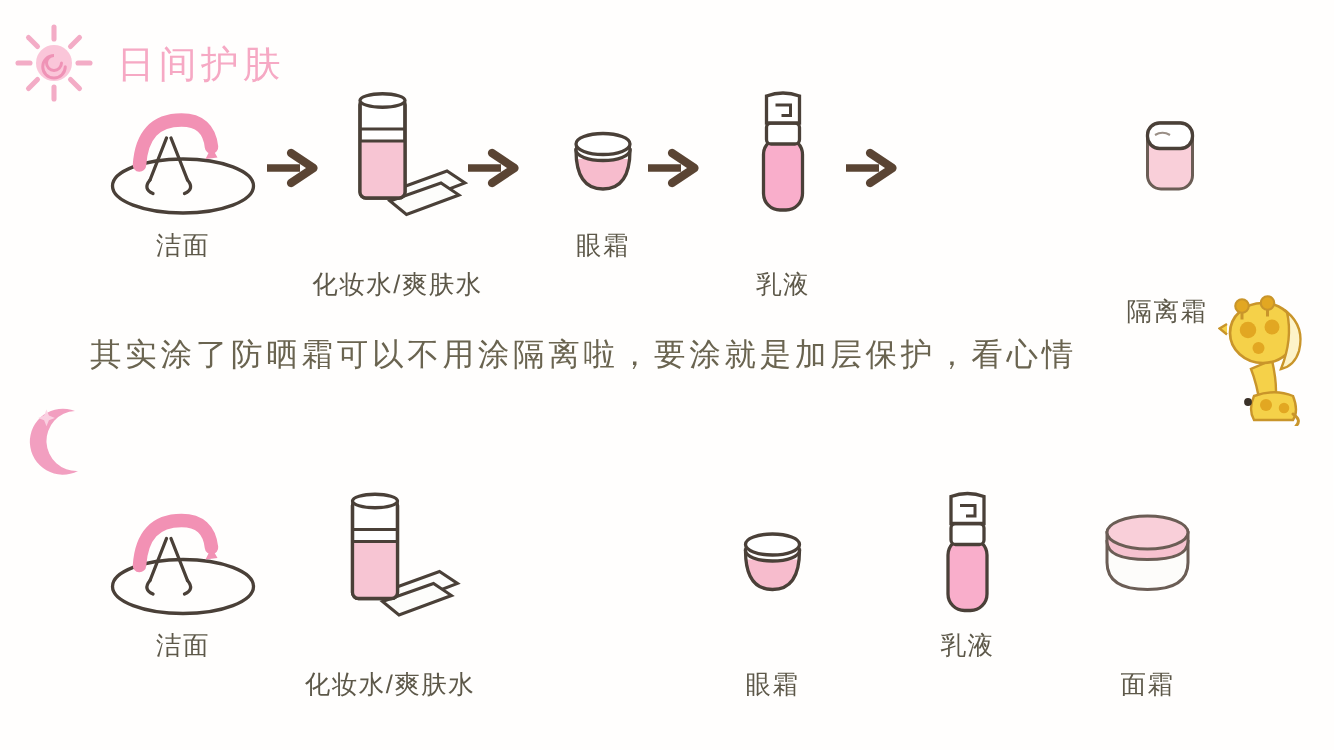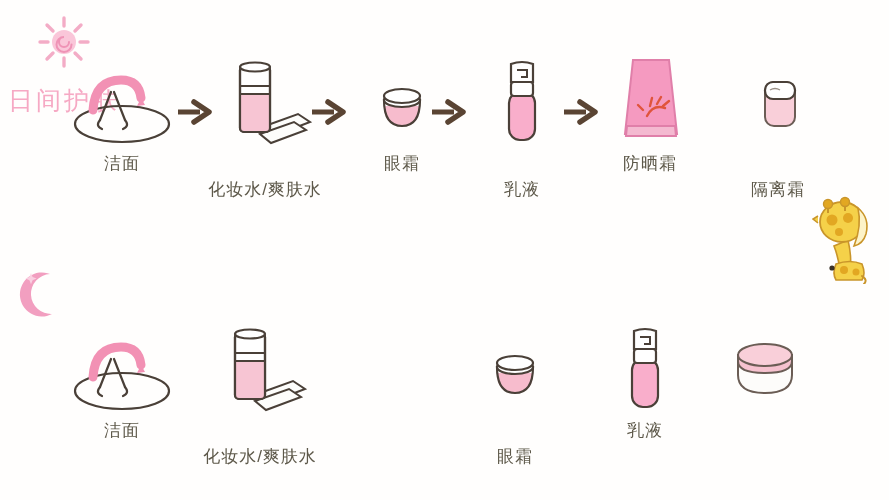--- a/index.html
+++ b/index.html
@@ -21,21 +21,20 @@
     height: 500px;
     background: #fffefd;
   }
 
   
   .section-header {
     position: absolute;
     display: flex;
     align-items: center;
     gap: 14px;
-    flex-direction: column;
   }
   #day-header  { left: 8px;  top: 14px; }
   #night-header{ left: 10px; top: 268px; }
 
   .header-icon {
     width: 56px;
     height: 56px;
     flex: 0 0 auto;
   }
   #night-header .header-icon {
@@ -205,49 +204,34 @@
         <svg viewBox="0 0 70 88" width="70" height="88">
           <rect x="22" y="34" width="26" height="48" rx="11" fill="#f9aecb" stroke="#4a4038" stroke-width="2.2"></rect>
           <rect x="24" y="24" width="22" height="14" rx="3" fill="#ffffff" stroke="#4a4038" stroke-width="2.2"></rect>
           <path d="M24 6 q11 -4 22 0 v18 h-22 z" fill="#ffffff" stroke="#4a4038" stroke-width="2.2"></path>
           <path d="M30 12 h10 v7 h-6" fill="none" stroke="#4a4038" stroke-width="2"></path>
         </svg>
       </div>
       <div class="step-label" style="margin-top:32px;">乳液</div>
     </div>
 
-    <div class="step" style="left:590px; top:2px;">
-      <div class="step-art">
-        <svg viewBox="0 0 90 92" width="90" height="92">
-          <path d="M28 6 h36 l8 74 h-52 z" fill="#f59ac0" stroke="#e07fa9" stroke-width="2"></path>
-          <path d="M22 72 h48 l1 10 h-50 z" fill="#f4b9d0" stroke="#e07fa9" stroke-width="2"></path>
-          <g stroke="#e0543c" stroke-width="2.4" stroke-linecap="round" fill="none">
-            <path d="M42 62 q6 -12 18 -8"></path>
-            <path d="M45 52 l2 -8"></path>
-            <path d="M52 50 l4 -7"></path>
-            <path d="M58 52 l6 -5"></path>
-            <path d="M38 56 l-5 -5"></path>
-          </g>
-        </svg>
-      </div>
-      <div class="step-label">防晒霜</div>
-    </div>
 
     <div class="step" style="left:718px; top:2px;">
       <div class="step-art">
         <svg viewBox="0 0 70 86" width="70" height="86">
           <rect x="22" y="22" width="30" height="44" rx="9" fill="#f9cfd9" stroke="#6b5d55" stroke-width="2"></rect>
           <rect x="22" y="22" width="30" height="17" rx="8" fill="#ffffff" stroke="#4a4038" stroke-width="2.2"></rect>
           <path d="M27 30 q5 -3 10 0" fill="none" stroke="#9a8f86" stroke-width="1.4"></path>
         </svg>
       </div>
-      <div class="step-label" style="margin-top:32px;">隔离霜</div>
-    </div>
-  </div>
-
+      <div class="step-label" style="margin-top:50px;">隔离霜</div>
+    </div>
+  </div>
+
+  <div id="note">其实涂了防晒霜可以不用涂隔离啦，要涂就是加层保护，看心情</div>
 
   <div id="mascot">
     <svg viewBox="0 0 78 88" width="78" height="88">
       <path d="M36 44 q4 18 2 28 l-10 2 q-2 -14 -6 -24 z" fill="#f5d149" stroke="#c9952a" stroke-width="1.6"></path>
       <path d="M24 68 q14 -5 26 0 q4 10 0 16 h-26 q-4 -7 0 -16 z" fill="#f5d149" stroke="#c9952a" stroke-width="1.6"></path>
       <ellipse cx="30" cy="26" rx="22" ry="20" fill="#f5d149" stroke="#c9952a" stroke-width="1.8"></ellipse>
       <path d="M46 12 q12 10 8 26 q-3 10 -12 12 q8 -20 4 -38 z" fill="#fdf3c8" stroke="#c9952a" stroke-width="1.6"></path>
       <circle cx="16" cy="8" r="4.5" fill="#e2a722" stroke="#c9952a" stroke-width="1.4"></circle>
       <circle cx="33" cy="6" r="4.5" fill="#e2a722" stroke="#c9952a" stroke-width="1.4"></circle>
       <path d="M16 12 v5" stroke="#c9952a" stroke-width="2"></path>
@@ -331,16 +315,17 @@
     </div>
 
     <div class="step" style="left:705px; top:2px;">
       <div class="step-art">
         <svg viewBox="0 0 90 84" width="90" height="84">
           <path d="M18 46 q0 18 27 18 q27 0 27 -18 v-14 h-54 z" fill="#fdfcfa" stroke="#6b5d55" stroke-width="2"></path>
           <path d="M18 32 q0 12 27 12 q27 0 27 -12 v-6 h-54 z" fill="#f6c2cf" stroke="#6b5d55" stroke-width="2"></path>
           <ellipse cx="45" cy="26" rx="27" ry="11" fill="#f9cfd9" stroke="#6b5d55" stroke-width="2"></ellipse>
         </svg>
       </div>
+      <div class="step-label" style="margin-top:32px;">面霜</div>
     </div>
   </div>
 
 </div>
 
 </body></html>

